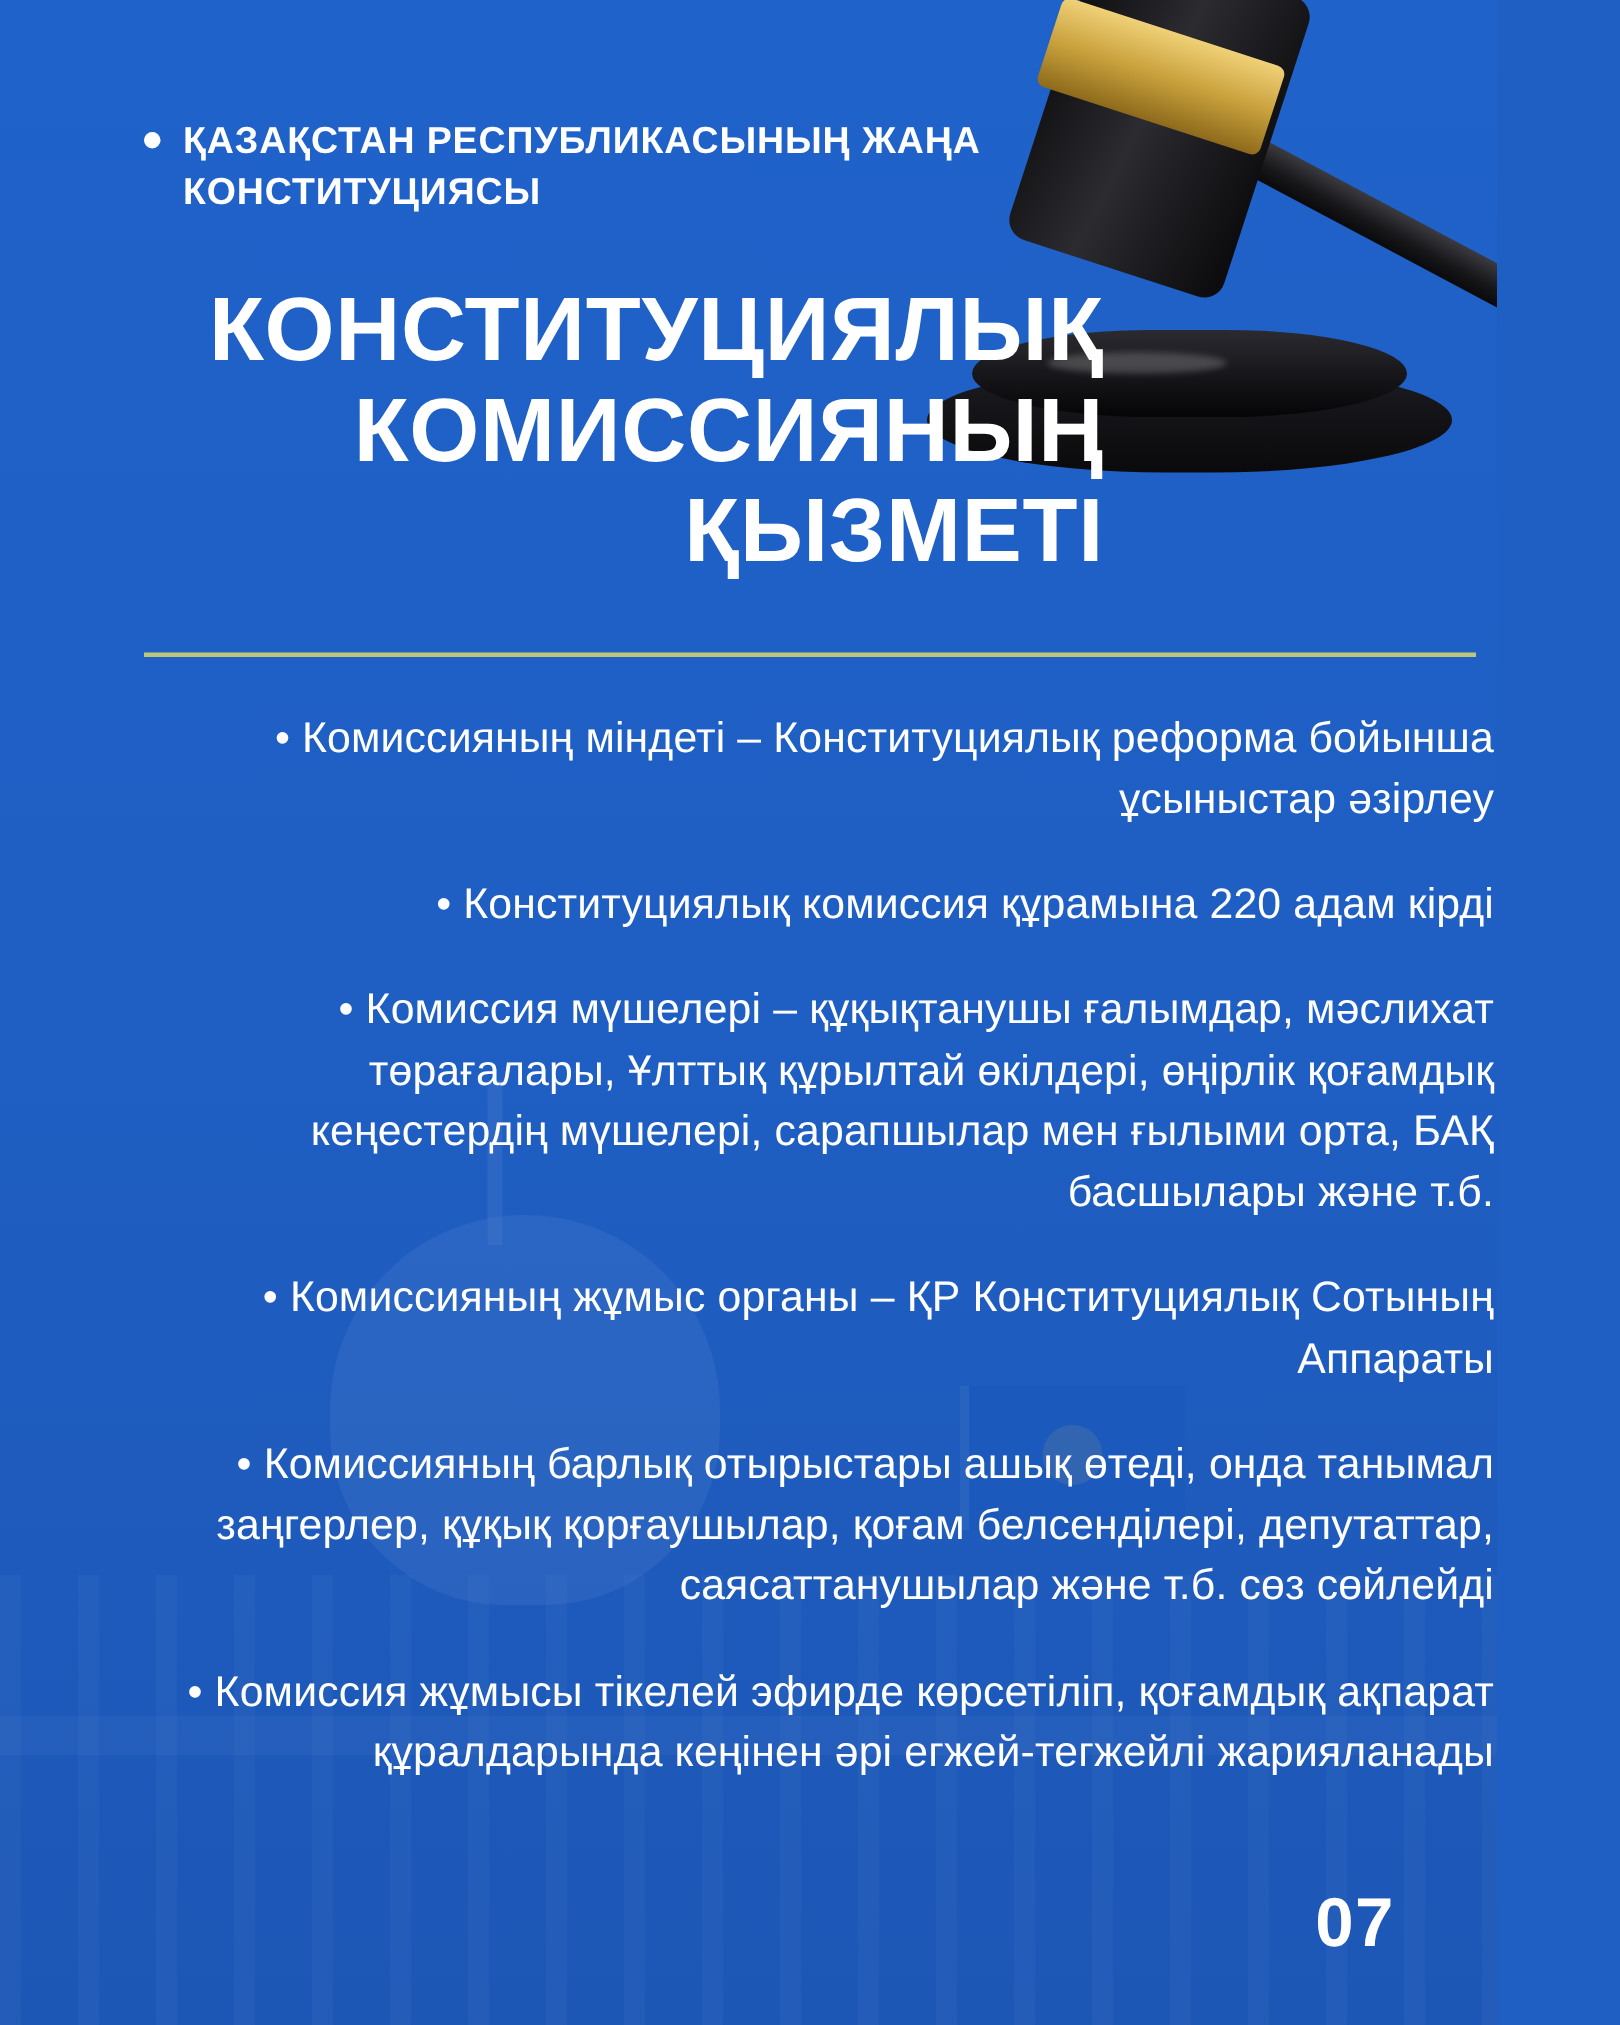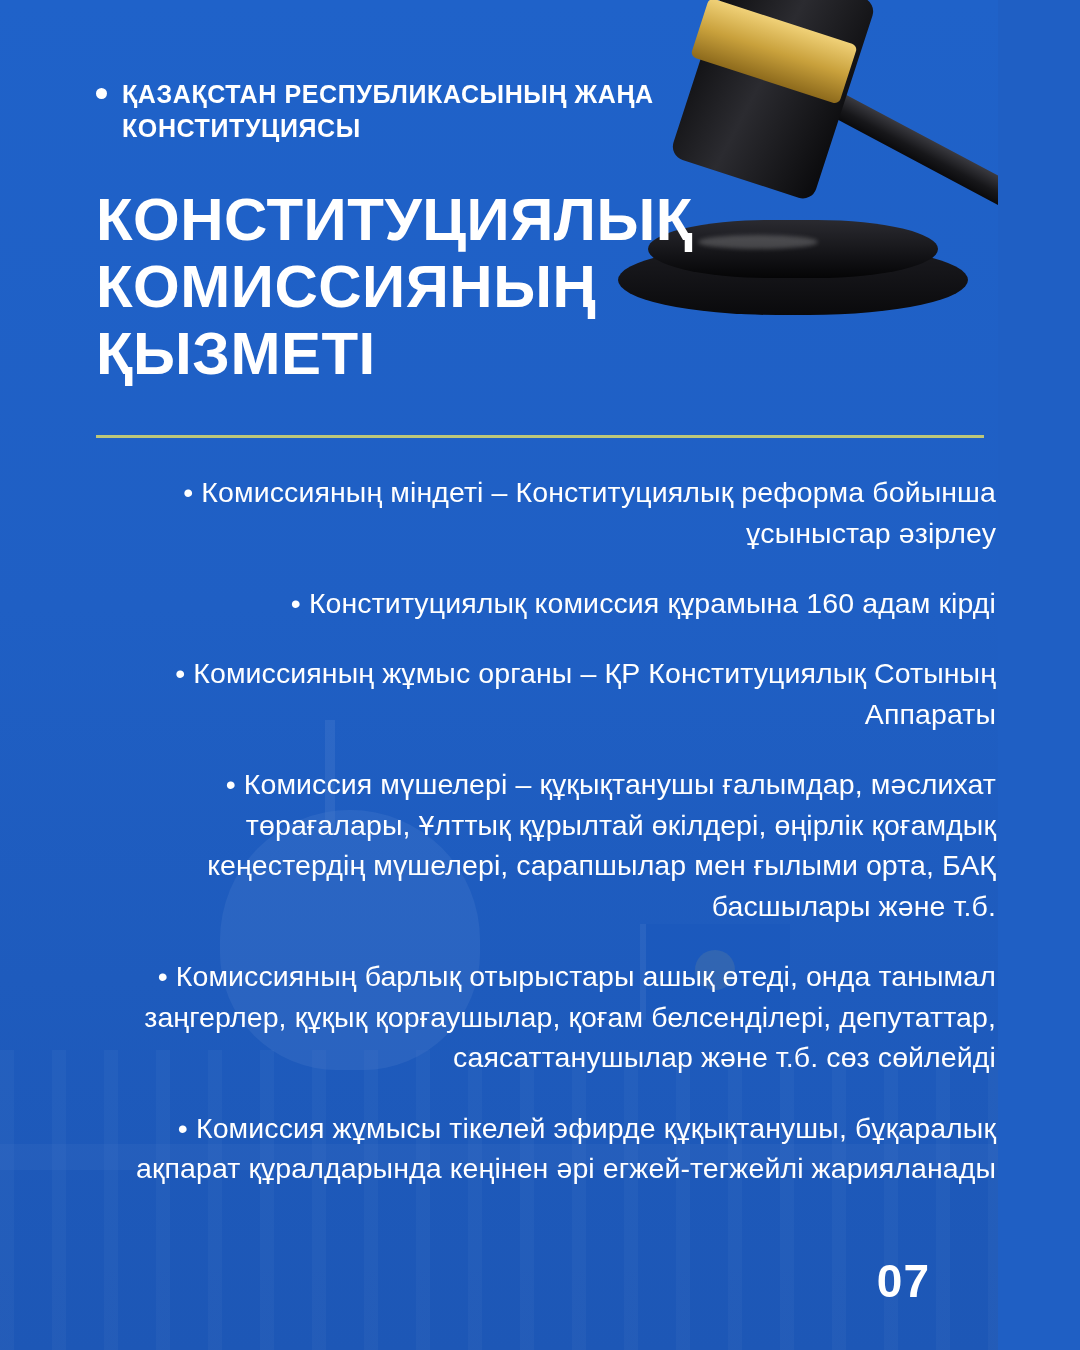--- a/index.html
+++ b/index.html
@@ -156,20 +156,21 @@
 
   .title {
     margin-top:40px;
     color:#ffffff;
     font-size:60px;
     font-weight:bold;
     line-height:1.12;
     letter-spacing:.5px;
     max-width:640px;
     text-transform:uppercase;
+    text-align:right;
   }
 
   .divider {
     margin-top:48px;
     width:888px;
     height:3px;
     background:#d9d96b;
     opacity:.85;
   }
 
@@ -224,24 +225,24 @@
       <span class="dot"></span>
       <span>ҚАЗАҚСТАН РЕСПУБЛИКАСЫНЫҢ ЖАҢА КОНСТИТУЦИЯСЫ</span>
     </div>
 
     <h1 class="title">КОНСТИТУЦИЯЛЫҚ КОМИССИЯНЫҢ ҚЫЗМЕТІ</h1>
 
     <div class="divider"></div>
 
     <div class="bullets">
       <p class="bullet">• Комиссияның міндеті – Конституциялық реформа бойынша ұсыныстар әзірлеу</p>
-      <p class="bullet">• Конституциялық комиссия құрамына 160 адам кірді</p>
+      <p class="bullet">• Конституциялық комиссия құрамына 220 адам кірді</p>
+      <p class="bullet">• Комиссия мүшелері – құқықтанушы ғалымдар, мәслихат төрағалары, Ұлттық құрылтай өкілдері, өңірлік қоғамдық кеңестердің мүшелері, сарапшылар мен ғылыми орта, БАҚ басшылары және т.б.</p>
       <p class="bullet">• Комиссияның жұмыс органы – ҚР Конституциялық Сотының Аппараты</p>
-      <p class="bullet">• Комиссия мүшелері – құқықтанушы ғалымдар, мәслихат төрағалары, Ұлттық құрылтай өкілдері, өңірлік қоғамдық кеңестердің мүшелері, сарапшылар мен ғылыми орта, БАҚ басшылары және т.б.</p>
       <p class="bullet">• Комиссияның барлық отырыстары ашық өтеді, онда танымал заңгерлер, құқық қорғаушылар, қоғам белсенділері, депутаттар, саясаттанушылар және т.б. сөз сөйлейді</p>
-      <p class="bullet">• Комиссия жұмысы тікелей эфирде құқықтанушы, бұқаралық ақпарат құралдарында кеңінен әрі егжей-тегжейлі жарияланады</p>
+      <p class="bullet">• Комиссия жұмысы тікелей эфирде көрсетіліп, қоғамдық ақпарат құралдарында кеңінен әрі егжей-тегжейлі жарияланады</p>
     </div>
 
   </div>
 
   <div class="page-number">07</div>
 
 </div>
 
 </body></html>

